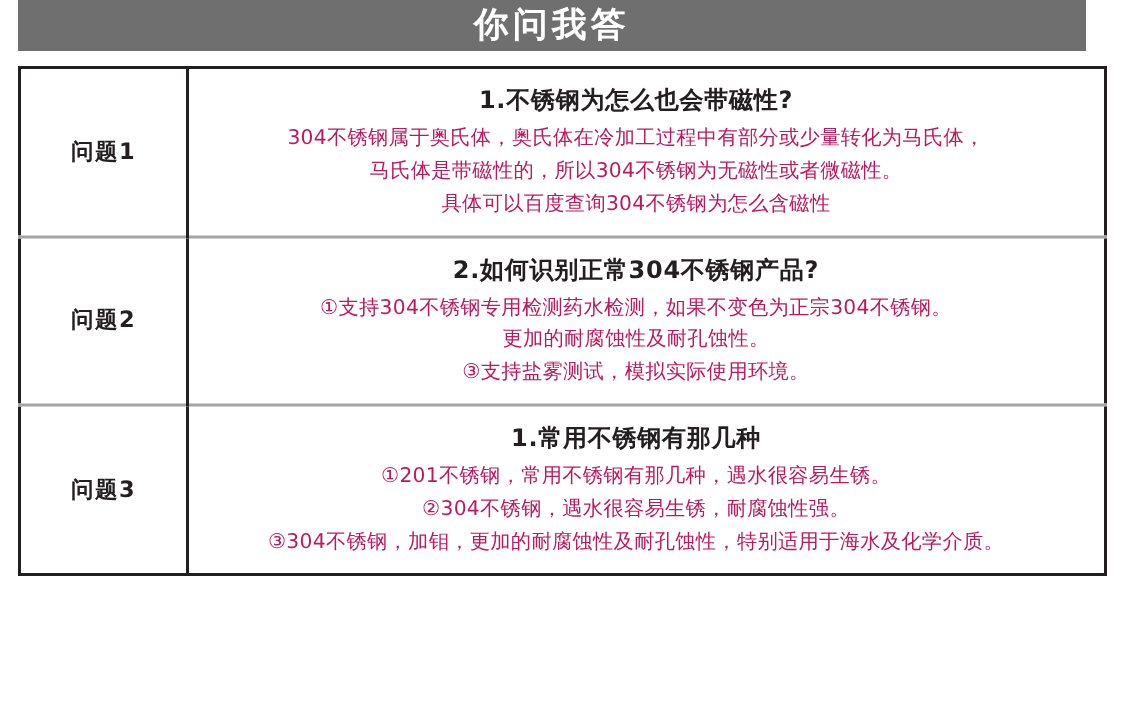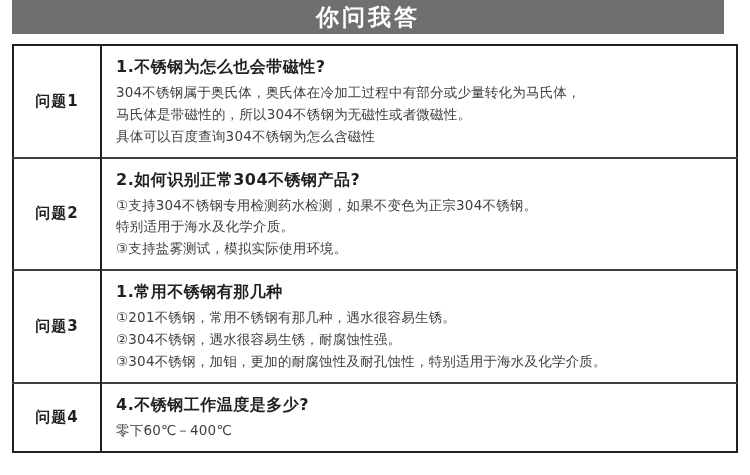--- a/index.html
+++ b/index.html
@@ -33,50 +33,51 @@
     line-height: 34px;
     height: 34px;
   }
   .qa-table {
     border: 2px solid #231f20;
     border-collapse: collapse;
     width: 726px;
     table-layout: fixed;
   }
   .qa-table tr + tr td {
-    border-top: 2px solid #404040;
+    border-top: 2px solid #a3a3a3;
   }
   .qa-table td {
     vertical-align: middle;
-    padding: 0;
+    padding: 12px;
   }
   td.label-cell {
     width: 86px;
     border-right: 2px solid #231f20;
     text-align: center;
     font-size: 15px;
     font-weight: bold;
     color: #231f20;
     letter-spacing: 1px;
   }
   td.body-cell {
     padding: 9px 28px 9px 14px;
+    text-align: center;
   }
   .q-head {
     font-size: 16px;
     font-weight: bold;
     color: #231f20;
     line-height: 1.5;
     margin-bottom: 3px;
     letter-spacing: 0.5px;
   }
   .q-line {
     font-size: 13.5px;
     line-height: 1.62;
-    color: #404040;
+    color: #be185d;
     letter-spacing: 0.2px;
   }
 </style>
 </head>
 <body>
 
 <div class="page">
 
   <div class="title-bar">你问我答</div>
 
@@ -89,36 +90,29 @@
           <div class="q-line">304不锈钢属于奥氏体，奥氏体在冷加工过程中有部分或少量转化为马氏体，</div>
           <div class="q-line">马氏体是带磁性的，所以304不锈钢为无磁性或者微磁性。</div>
           <div class="q-line">具体可以百度查询304不锈钢为怎么含磁性</div>
         </td>
       </tr>
       <tr>
         <td class="label-cell">问题2</td>
         <td class="body-cell">
           <div class="q-head">2.如何识别正常304不锈钢产品?</div>
           <div class="q-line">①支持304不锈钢专用检测药水检测，如果不变色为正宗304不锈钢。</div>
-          <div class="q-line">特别适用于海水及化学介质。</div>
+          <div class="q-line">更加的耐腐蚀性及耐孔蚀性。</div>
           <div class="q-line">③支持盐雾测试，模拟实际使用环境。</div>
         </td>
       </tr>
       <tr>
         <td class="label-cell">问题3</td>
         <td class="body-cell">
           <div class="q-head">1.常用不锈钢有那几种</div>
           <div class="q-line">①201不锈钢，常用不锈钢有那几种，遇水很容易生锈。</div>
           <div class="q-line">②304不锈钢，遇水很容易生锈，耐腐蚀性强。</div>
           <div class="q-line">③304不锈钢，加钼，更加的耐腐蚀性及耐孔蚀性，特别适用于海水及化学介质。</div>
         </td>
       </tr>
-      <tr>
-        <td class="label-cell">问题4</td>
-        <td class="body-cell">
-          <div class="q-head">4.不锈钢工作温度是多少?</div>
-          <div class="q-line">零下60℃－400℃</div>
-        </td>
-      </tr>
     </tbody>
   </table>
 
 </div>
 
 </body></html>

